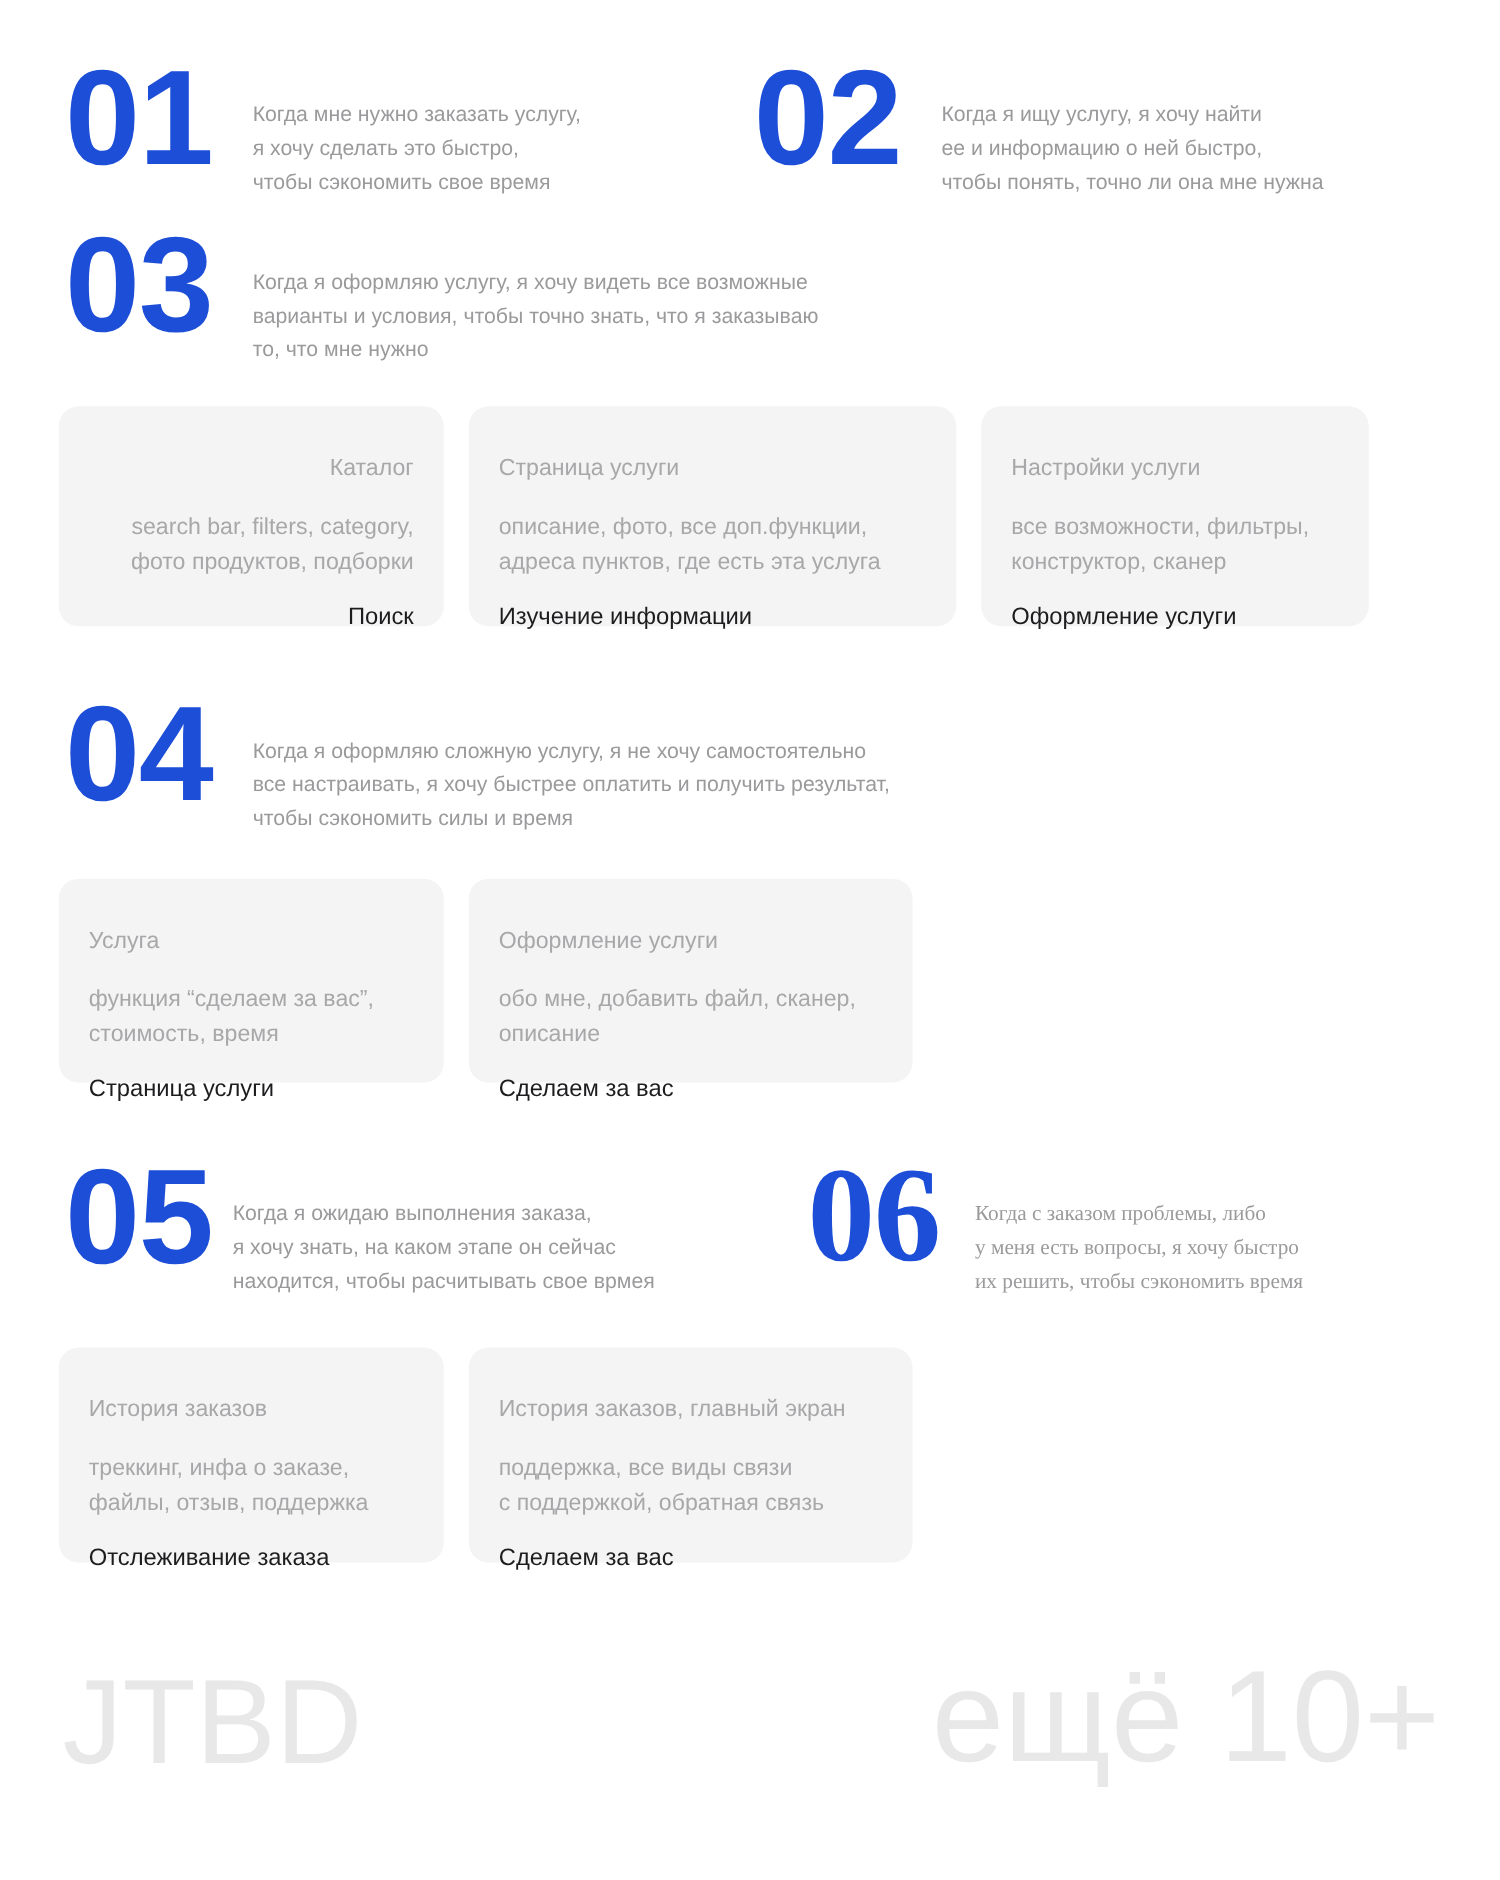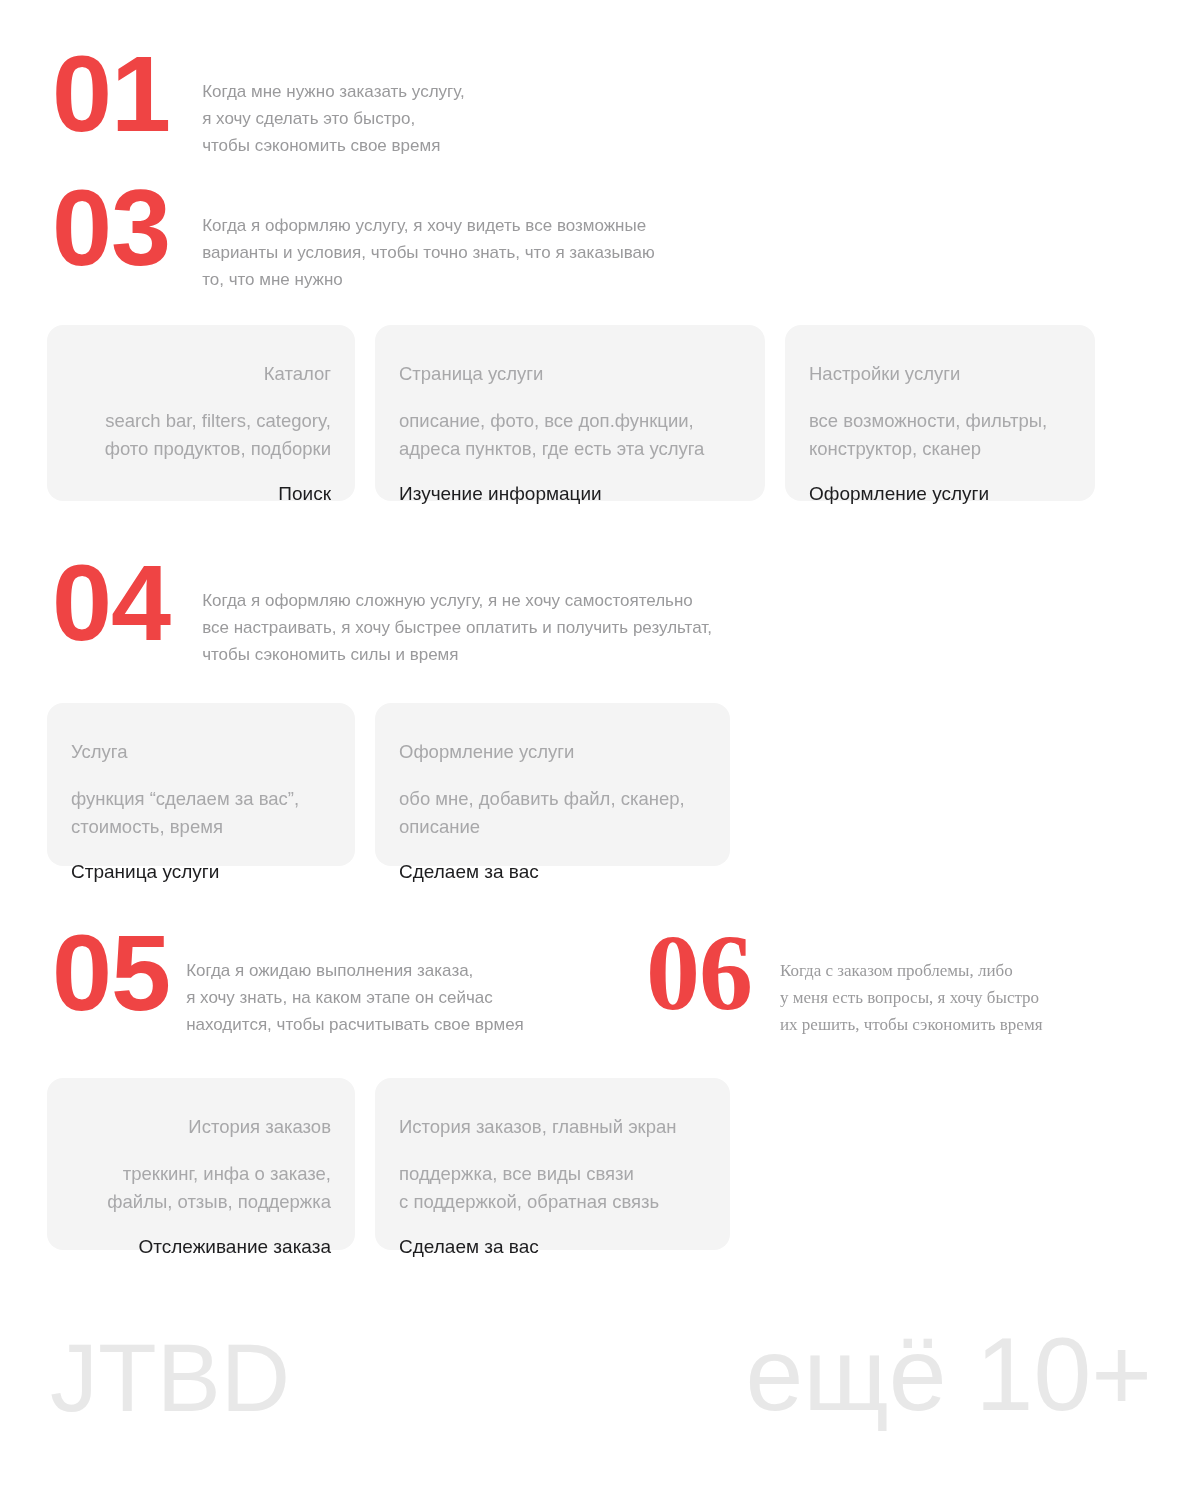--- a/index.html
+++ b/index.html
@@ -25,21 +25,21 @@
   }
 
   
   .jtbd-row {
     position: absolute;
     display: flex;
     align-items: flex-start;
   }
 
   .jtbd-number {
-    color: #ef4444;
+    color: #1d4ed8;
     font-size: 108px;
     line-height: 0.82;
     font-weight: 700;
     letter-spacing: -1px;
     flex: 0 0 auto;
     margin-top: -12px;
   }
 
   .jtbd-text {
     color: #9a9a9c;
@@ -103,21 +103,21 @@
   
   #card-1-1 { left: 47px;  top: 325px; width: 308px; height: 176px; text-align: right; }
   #card-1-2 { left: 375px; top: 325px; width: 390px; height: 176px; }
   #card-1-3 { left: 785px; top: 325px; width: 310px; height: 176px; }
 
   
   #card-2-1 { left: 47px;  top: 703px; width: 308px; height: 163px; }
   #card-2-2 { left: 375px; top: 703px; width: 355px; height: 163px; }
 
   
-  #card-3-1 { left: 47px;  top: 1078px; width: 308px; height: 172px; text-align: right; }
+  #card-3-1 { left: 47px;  top: 1078px; width: 308px; height: 172px; }
   #card-3-2 { left: 375px; top: 1078px; width: 355px; height: 172px; }
 
   
   .footer-word {
     position: absolute;
     color: #e8e8e8;
     font-size: 96px;
     line-height: 1;
     font-weight: 400;
     letter-spacing: 0px;
@@ -131,20 +131,26 @@
 
 <div class="page">
 
   <div class="jtbd-row" id="row-01">
     <div class="jtbd-number">01</div>
     <div class="jtbd-text">Когда мне нужно заказать услугу,
 я хочу сделать это быстро,
 чтобы сэкономить свое время</div>
   </div>
 
+  <div class="jtbd-row" id="row-02">
+    <div class="jtbd-number">02</div>
+    <div class="jtbd-text">Когда я ищу услугу, я хочу найти
+ее и информацию о ней быстро,
+чтобы понять, точно ли она мне нужна</div>
+  </div>
 
   <div class="jtbd-row" id="row-03">
     <div class="jtbd-number">03</div>
     <div class="jtbd-text">Когда я оформляю услугу, я хочу видеть все возможные
 варианты и условия, чтобы точно знать, что я заказываю
 то, что мне нужно</div>
   </div>
 
   <div class="card" id="card-1-1">
     <div class="card-stage">Каталог</div>

